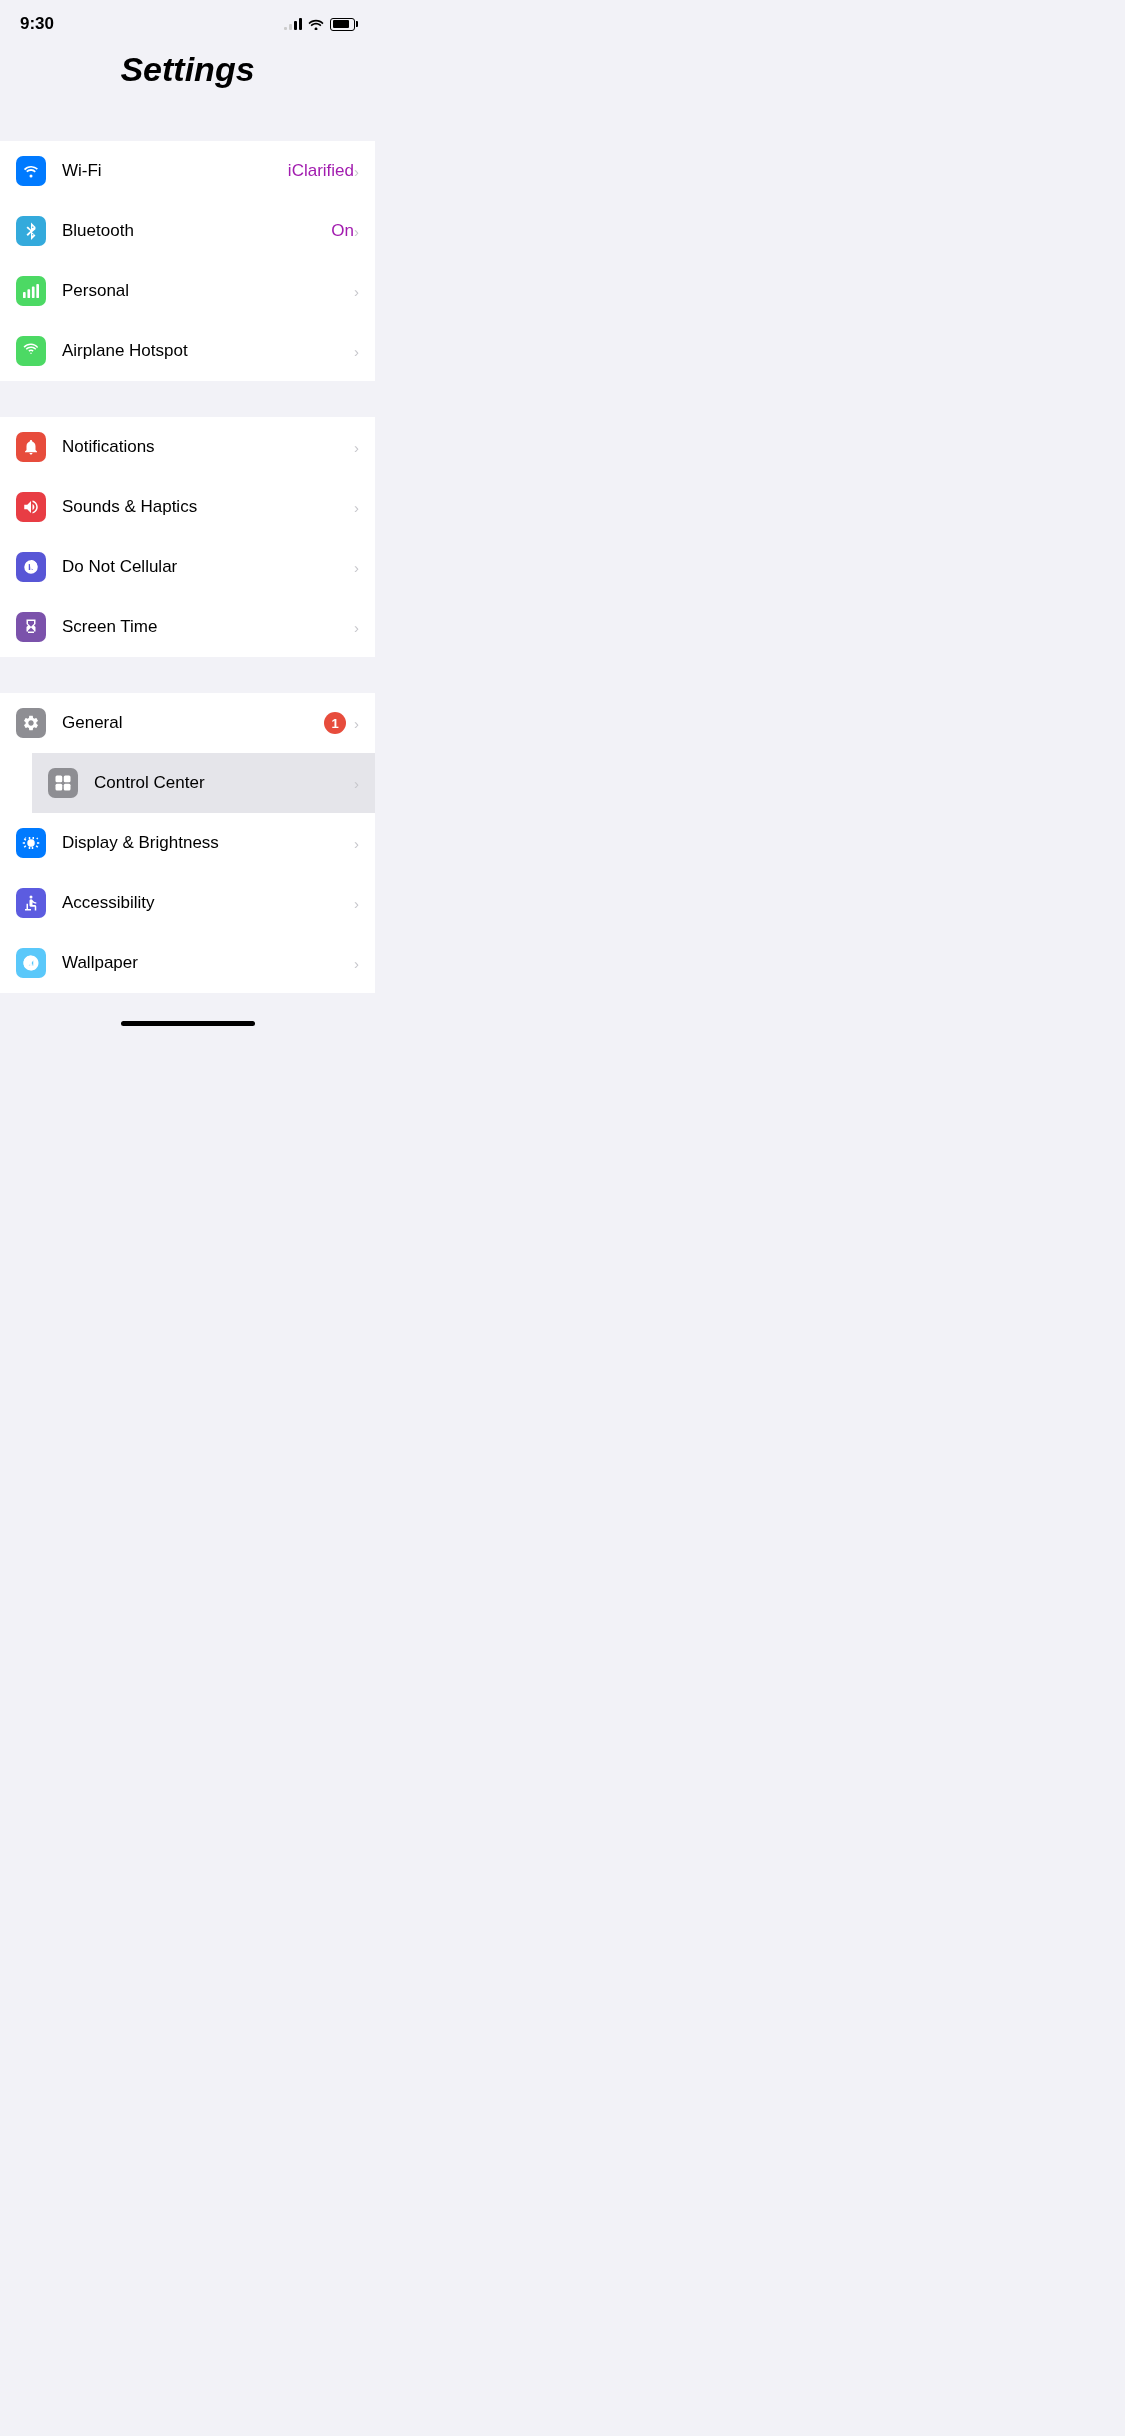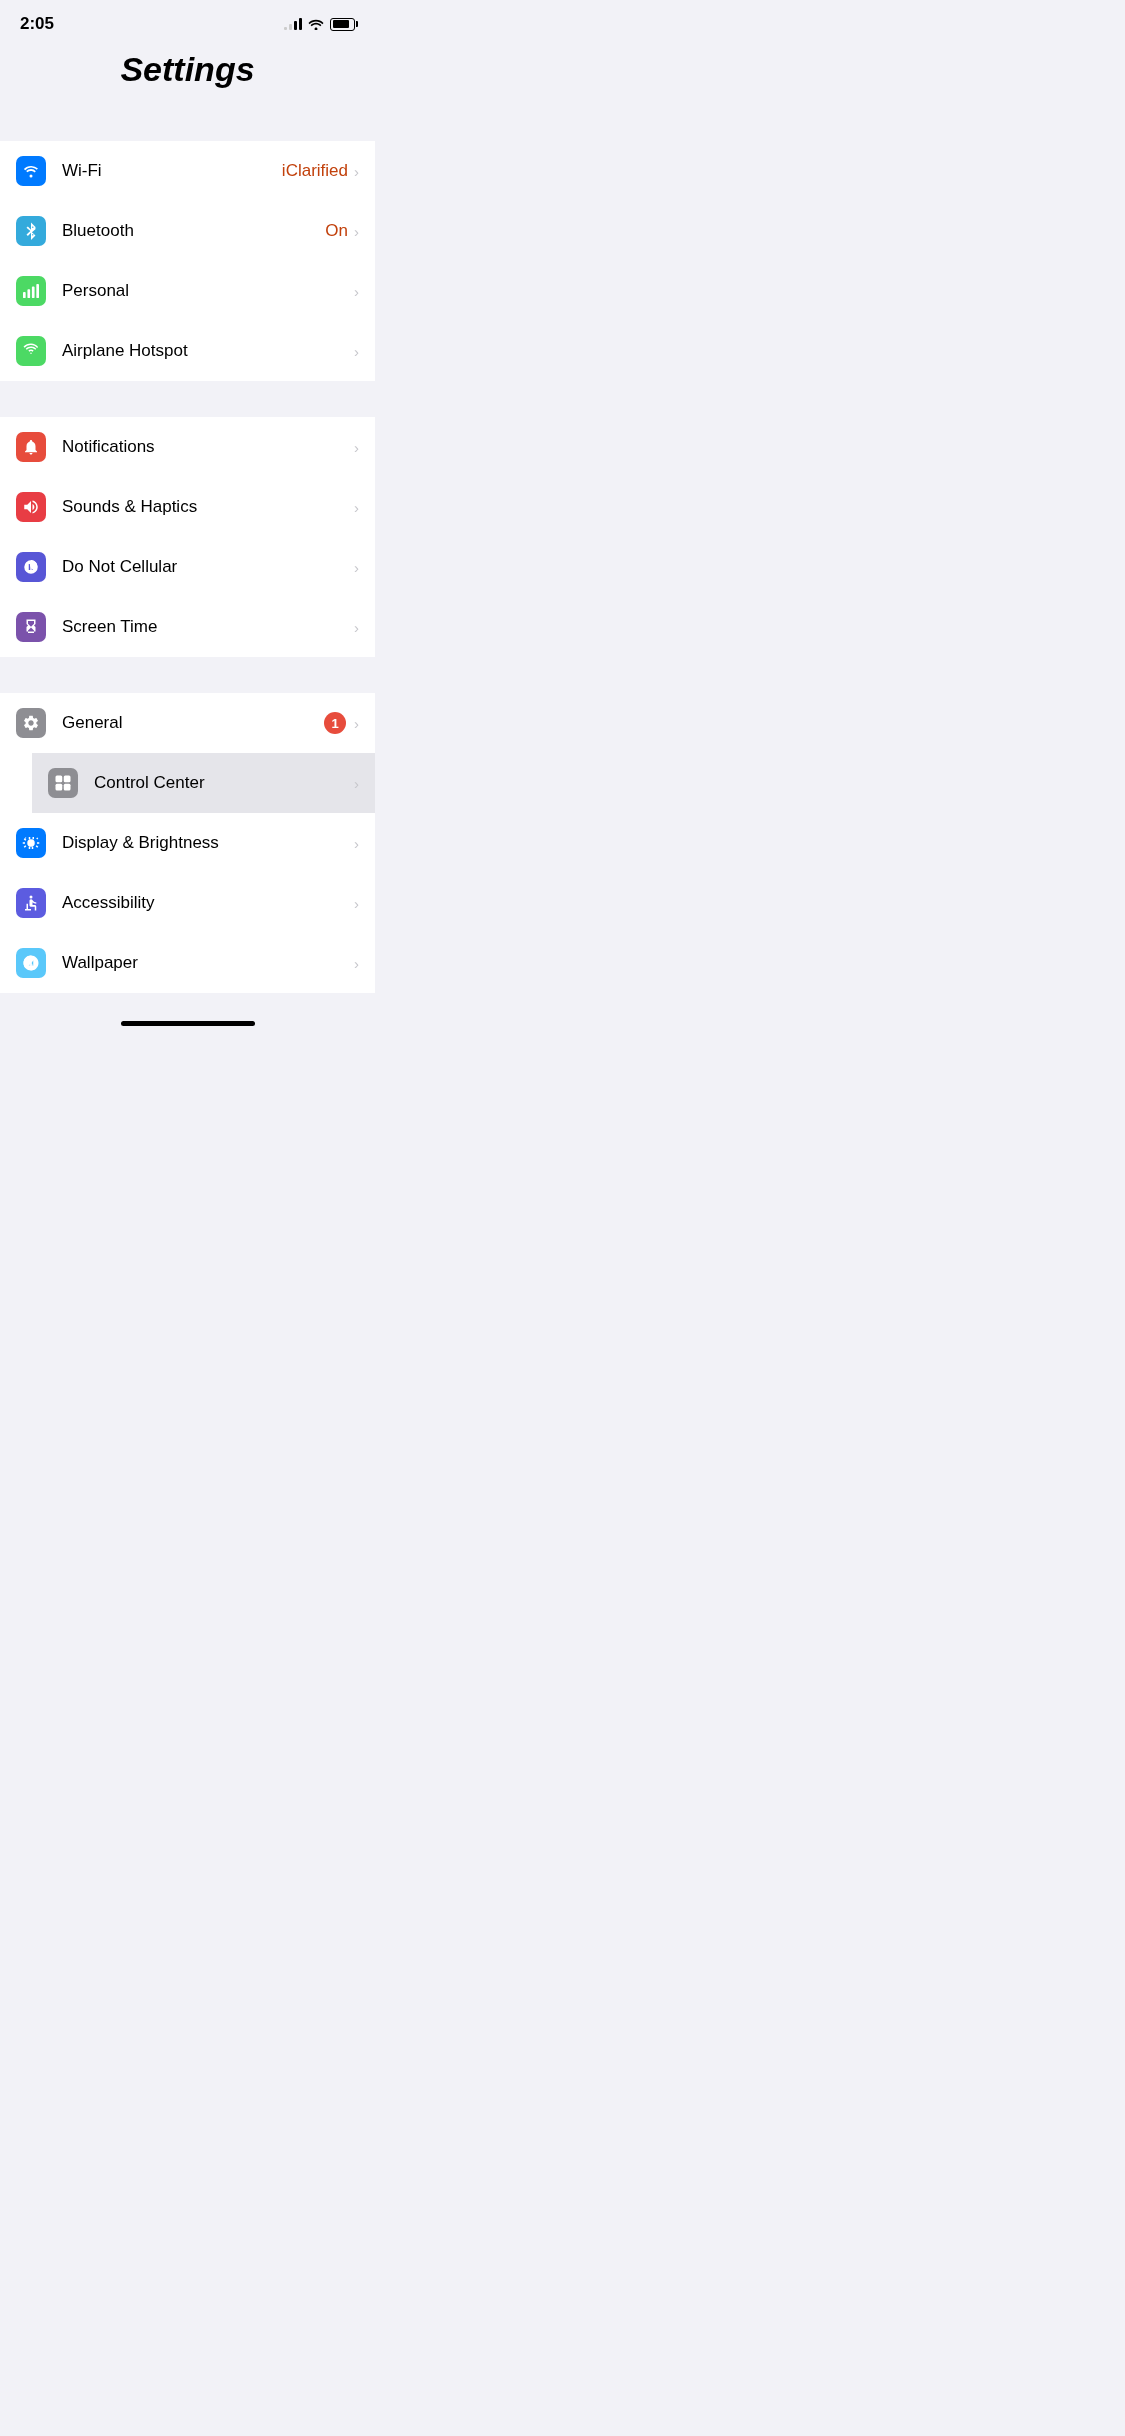--- a/index.html
+++ b/index.html
@@ -141,22 +141,21 @@
     .icon-green2 { background: #4cd964; }
     .icon-gray { background: #8e8e93; }
 
     .row-label {
       flex: 1;
       font-size: 17px;
       color: #000;
     }
     .row-value {
       font-size: 17px;
-      color: #c2410c;
-      margin-right: 6px;
+      color: #a21caf;
     }
     .chevron {
       color: #c7c7cc;
       font-size: 15px;
     }
 
     
     .toggle {
       width: 51px;
       height: 31px;
@@ -202,21 +201,21 @@
       width: 134px;
       height: 5px;
       background: #000;
       border-radius: 3px;
     }
   </style>
 </head>
 <body>
 
 <div class="status-bar">
-  <span class="status-time">2:05</span>
+  <span class="status-time">9:30</span>
   <div class="status-icons">
     <div class="signal-bars">
       <div class="signal-bar empty" style="height:3px"></div>
       <div class="signal-bar empty" style="height:6px"></div>
       <div class="signal-bar" style="height:9px"></div>
       <div class="signal-bar" style="height:12px"></div>
     </div>
     <svg width="16" height="12" viewBox="0 0 16 12" fill="none">
       <path d="M8 9.5C8.83 9.5 9.5 10.17 9.5 11S8.83 12.5 8 12.5 6.5 11.83 6.5 11 7.17 9.5 8 9.5z" fill="#000"></path>
       <path d="M8 6.5C9.66 6.5 11.16 7.17 12.26 8.26L13.38 7.14C11.97 5.73 10.08 4.83 8 4.83S4.03 5.73 2.62 7.14l1.12 1.12C4.84 7.17 6.34 6.5 8 6.5z" fill="#000"></path>

